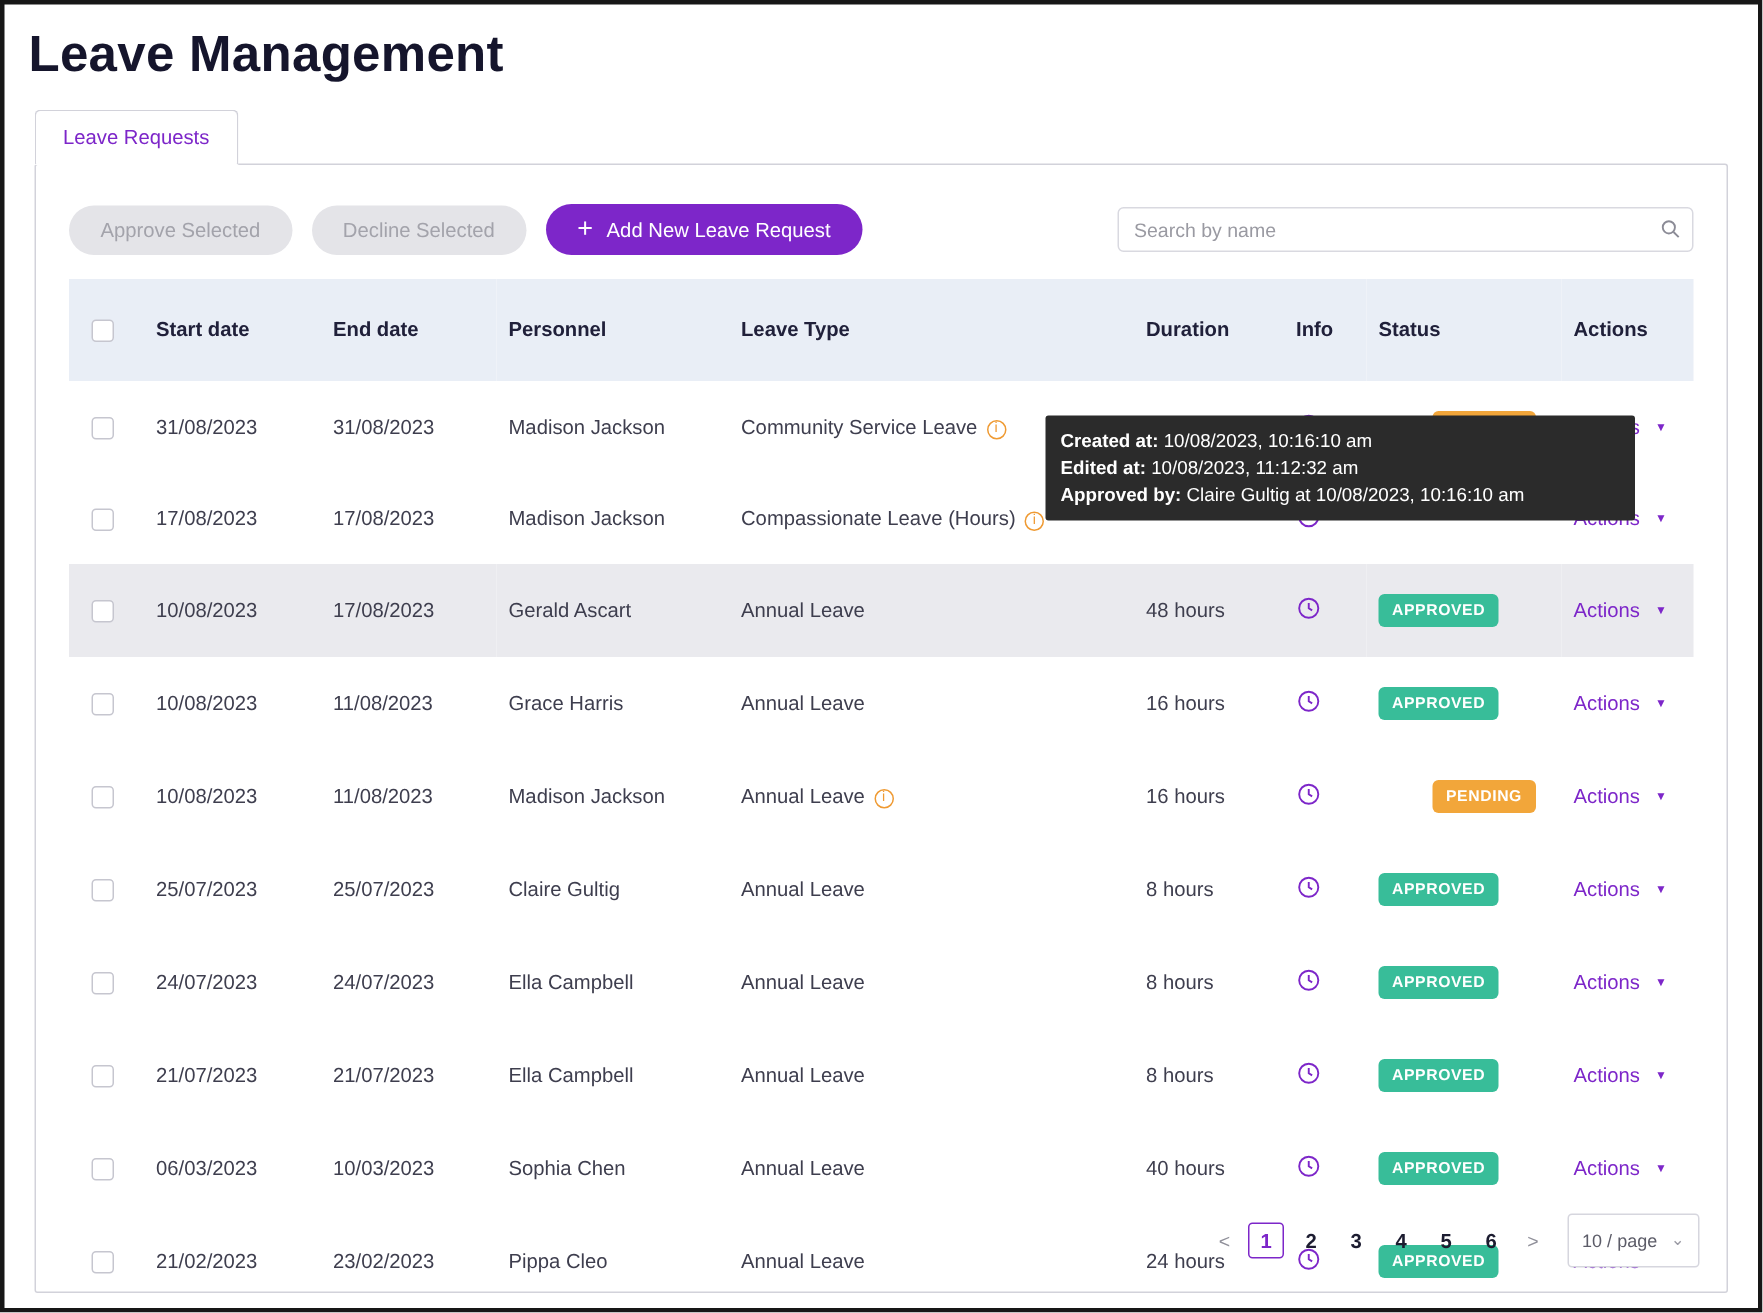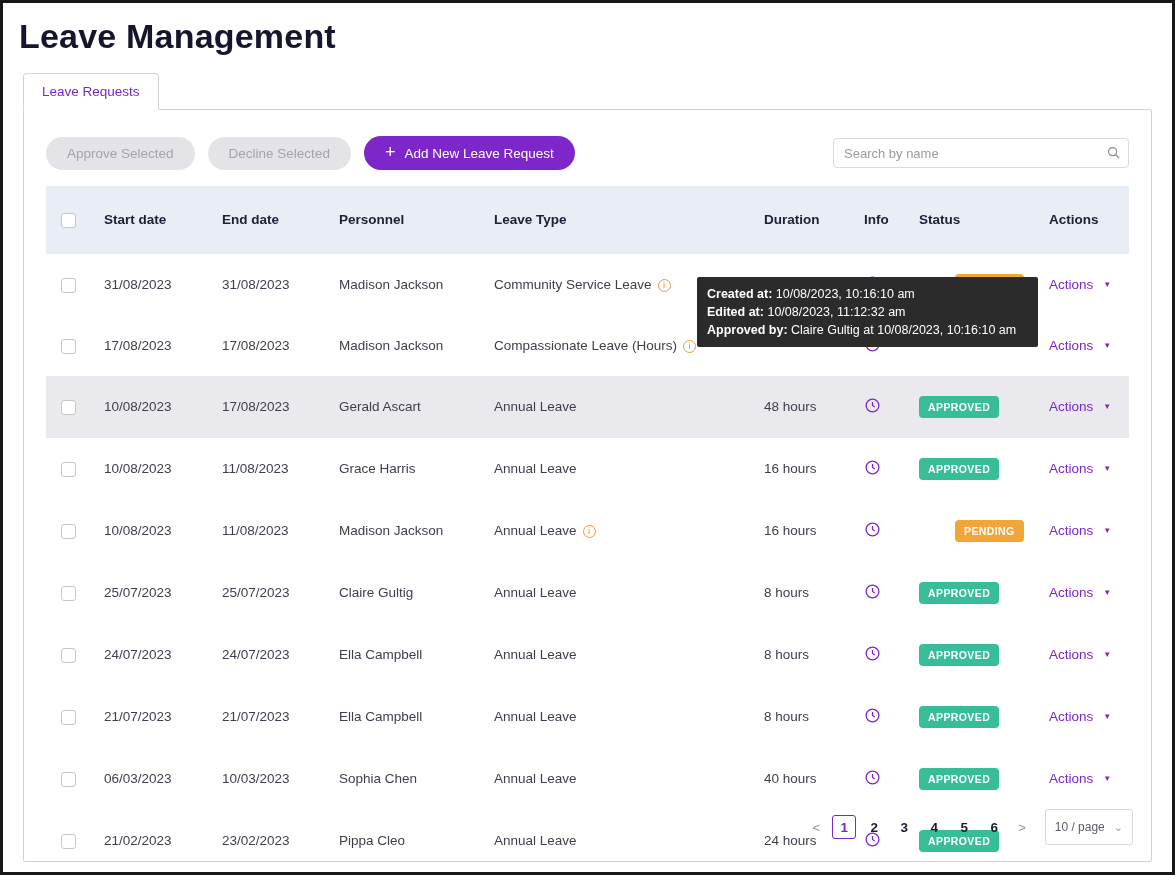--- a/index.html
+++ b/index.html
@@ -29,21 +29,21 @@
   }
 
   .toolbar { display:flex; align-items:center; gap:13px; margin:0 22px 16px; }
   .btn { border:none; border-radius:17px; padding:9px 21px; font-size:13.5px;
          font-family:inherit; cursor:pointer; }
   .btn.disabled { background:#e4e4e8; color:#a3a3ab; }
   .btn.primary { background:var(--accent); color:#fff; display:inline-flex;
                  align-items:center; gap:9px; }
   .btn.primary .plus { font-size:18px; line-height:1; margin-top:-2px; font-weight:400; }
 
-  .search { margin-left:auto; position:relative; width:296px;border-radius:11px; }
+  .search { margin-left:auto; position:relative; width:384px;border-radius:11px; }
   .search input { width:100%; height:30px; border:1px solid #d9d9e0; border-radius:4px;
                   padding:0 30px 0 10px; font-size:13px; color:#333; font-family:inherit; }
   .search input::placeholder { color:#9a9aa2; }
   .search .mag { position:absolute; right:8px; top:7px; }
 
   table { width:calc(100% - 44px); margin:0 22px; border-collapse:collapse; table-layout:fixed; }
   th { background:var(--header_bg); text-align:left; font-size:13.5px; font-weight:700;
        color:#20203a; padding:26px 8px; }
   td { font-size:13.5px; color:#3e3e4e; padding:20px 8px; }
   th.c-check, td.c-check { padding-left:15px; }
@@ -75,21 +75,21 @@
   .pg-num { min-width:24px; height:24px; display:inline-flex; align-items:center;
             justify-content:center; font-size:13.5px; font-weight:600; color:#1c1c30;
             margin:0 3px; cursor:pointer; }
   .pg-num.active { border:1px solid var(--accent); color:var(--accent);
                    border-radius:3px; background:#fff; }
   .page-size { margin-left:10px; border:1px solid #d6d6de; border-radius:3px; height:36px;
                padding:0 9px; display:flex; align-items:center; gap:9px; font-size:12px;
                color:#5c5c68; background:#fff; cursor:pointer; }
   .page-size .sel-caret { color:#9a9aa4; font-size:11px; line-height:1; }
 
-  .tooltip { position:absolute; left:694px; top:274px; width:341px; background:#2b2b2b;
+  .tooltip { position:absolute; left:694px; top:274px; width:393px; background:#2b2b2b;
              color:#fff; font-size:12.5px; line-height:18px; padding:8px 10px;
              z-index:20; border-radius:2px; }
   .tooltip b { font-weight:700; }
 </style>
 </head>
 <body>
 
 <div class="frame">
 
   <h1 class="page-title">Leave Management</h1>

